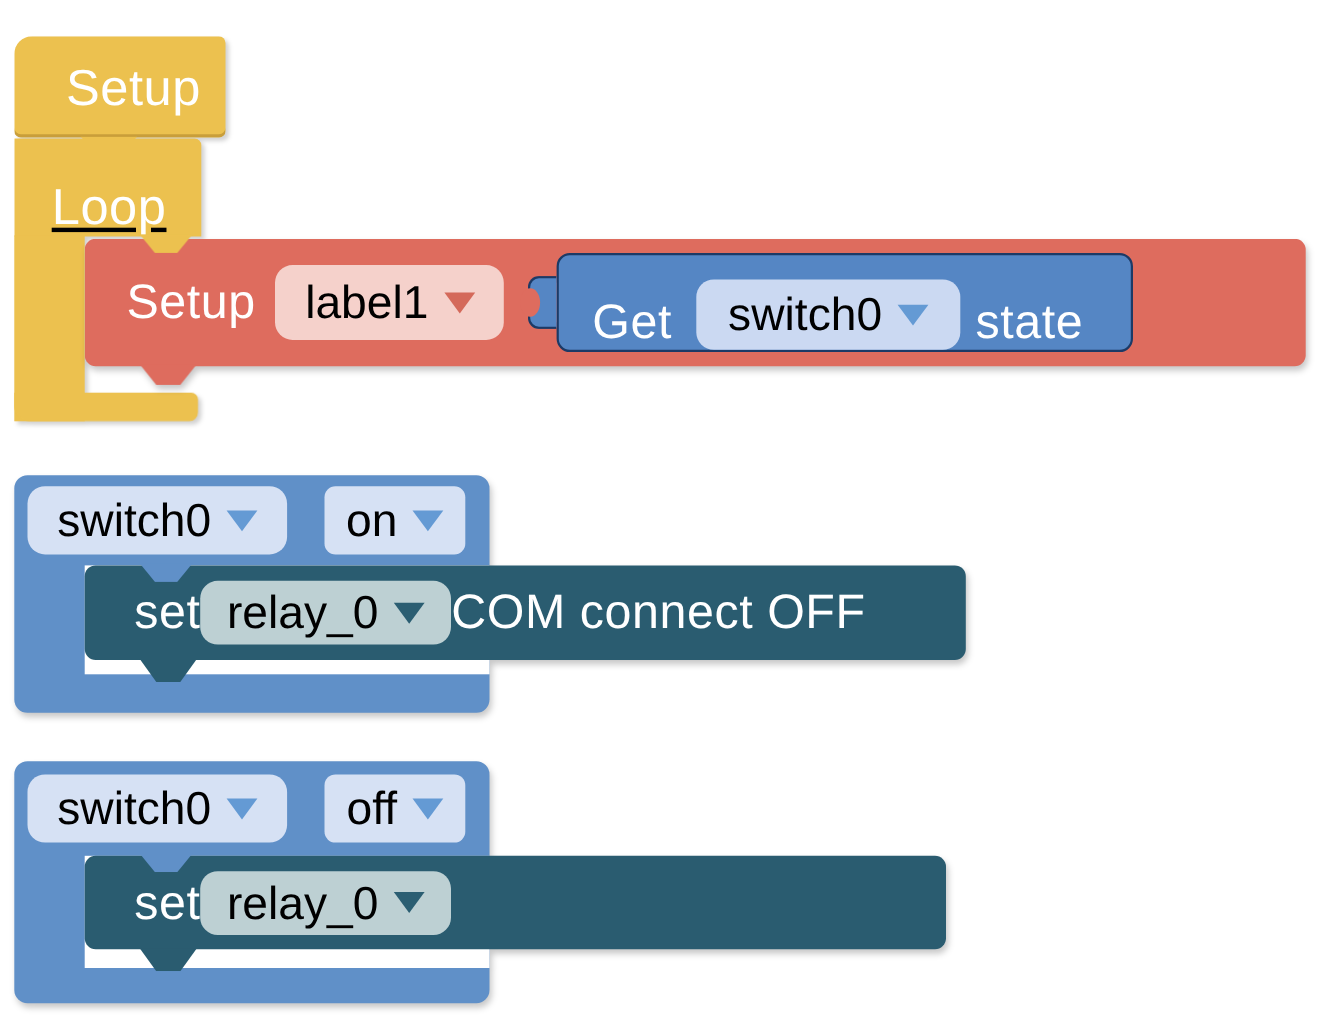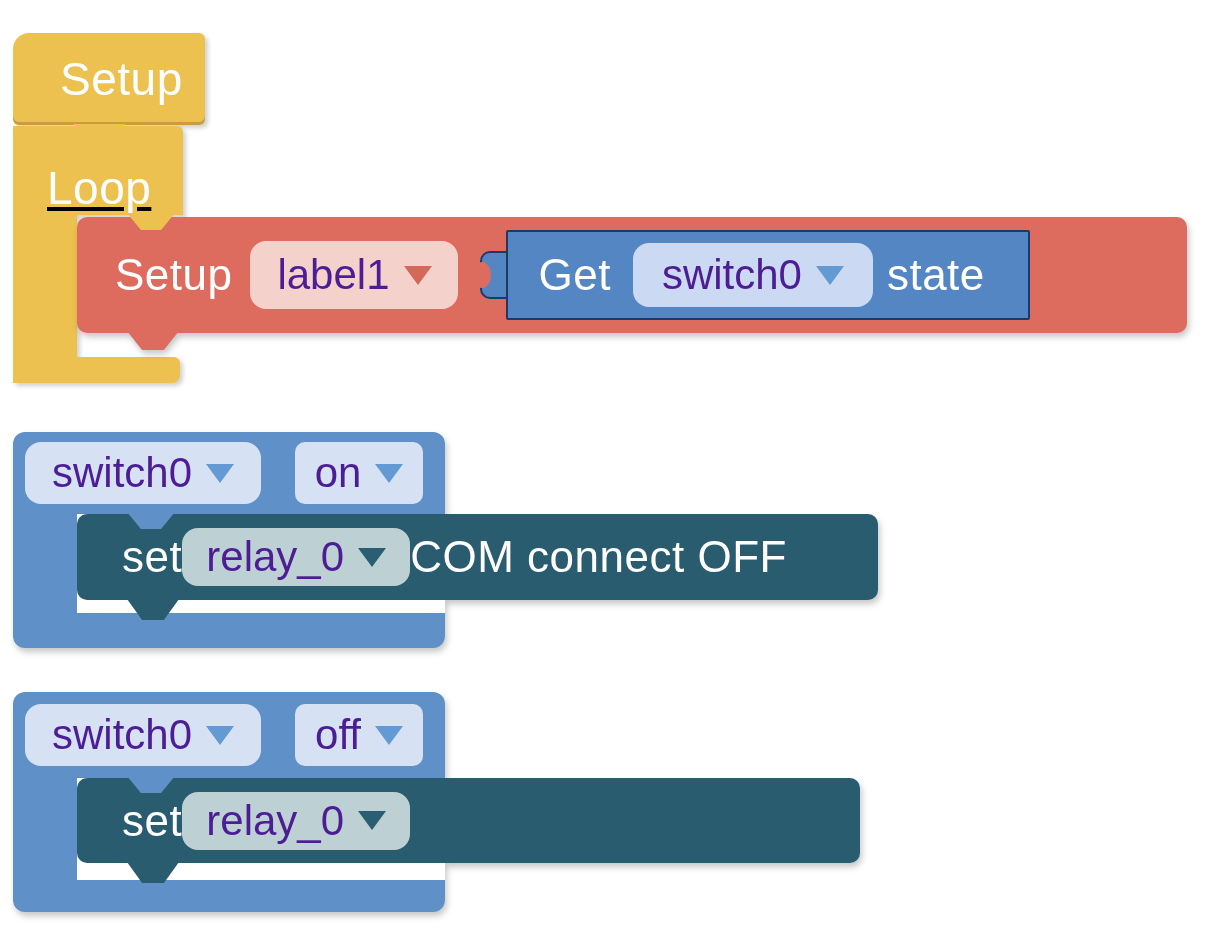--- a/index.html
+++ b/index.html
@@ -7,21 +7,21 @@
   body { font-family:"Liberation Sans", sans-serif; }
 
   .workspace { position:relative; width:1210px; height:932px; background:#ffffff; overflow:hidden; }
 
   
   .abs { position:absolute; }
   .blocktext { color:#ffffff; font-size:44px; letter-spacing:.5px; white-space:nowrap; }
   .hattext { color:#ffffff; font-size:46px; letter-spacing:.5px; }
 
   .pill { display:flex; align-items:center; justify-content:center; gap:14px;
-          border-radius:16px; color:#4c1d95; font-size:42px; white-space:nowrap;
+          border-radius:16px; color:#000000; font-size:42px; white-space:nowrap;
           padding:0 14px; }
   .arrow { width:0; height:0; border-left:14px solid transparent;
            border-right:14px solid transparent; border-top:19px solid #000; }
   .arrow.a-red  { border-top-color: var(--c-red_arrow); }
   .arrow.a-blue { border-top-color: var(--c-blue_arrow); }
   .arrow.a-teal { border-top-color: var(--c-teal_arrow); }
 
   .tab { clip-path: polygon(0 0, 100% 0, 71% 100%, 29% 100%); }
 
   
@@ -46,22 +46,22 @@
   .red-bottom-tab { left:50px; top:114px; width:52px; height:19px; background:var(--c-red); }
   .loop-inner-tab { left:127px; top:213px; width:48px; height:17px; background:var(--c-yellow); z-index:6; }
 
   
   .get-wrap { display:flex; align-items:center; margin-left:22px; }
   .get-nub { position:relative; width:26px; height:48px; background:var(--c-blue_value);
              border:2px solid var(--c-select_border); border-right:none; border-radius:10px 0 0 10px; }
   .get-nub::after { content:''; position:absolute; left:-9px; top:50%; transform:translateY(-50%);
                     width:18px; height:26px; border-radius:50%; background:var(--c-red); }
   .get-block { width:524px; height:90px; background:var(--c-blue_value);
-               border:2px solid var(--c-select_border); display:flex; align-items:center;
-               padding-left:30px; border-radius:2px; }
+               border:2px solid var(--c-select_border); display:flex; align-items:flex-end;
+               padding-left:30px; border-radius:12px; }
   .get-field { width:240px; height:64px; background:var(--c-blue_field_get); margin-left:22px; }
   .state-text { margin-left:14px; }
 
   
   .blue-group { filter: drop-shadow(2px 4px 3px rgba(0,0,0,.22)); }
   .container { background:var(--c-blue); border-radius:12px; }
   .cutout { position:absolute; background:#ffffff; left:64px; right:0; }
   .evt-row { position:absolute; left:0; top:0; right:0; display:flex; align-items:center;
              padding-left:12px; gap:34px; }
   .dev-field { width:236px; height:62px; background:var(--c-blue_field); }

